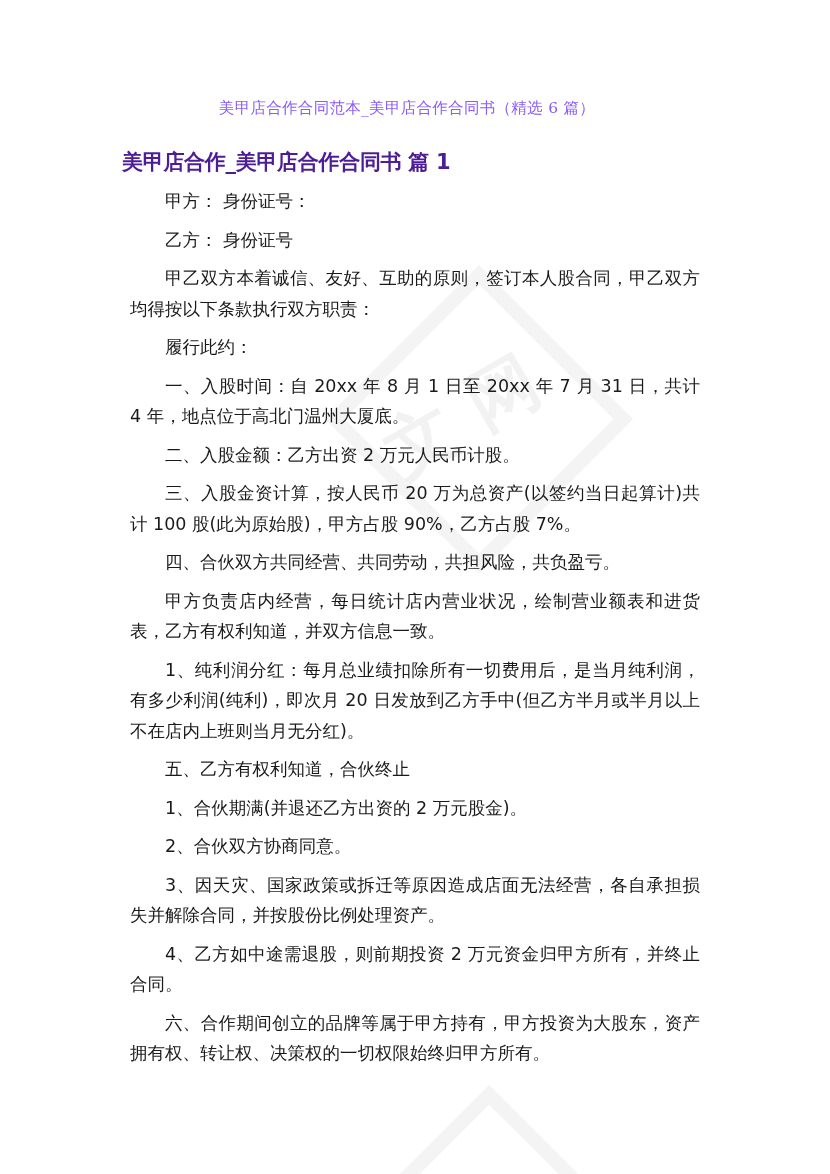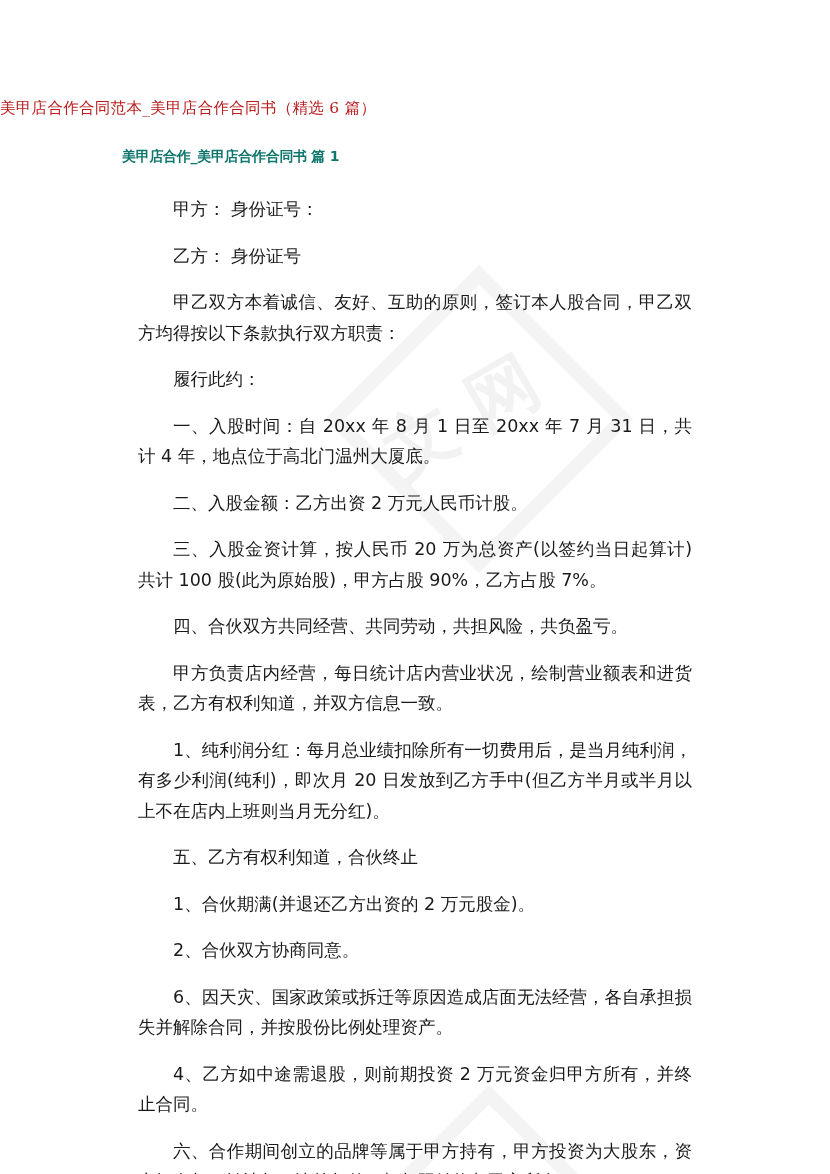--- a/index.html
+++ b/index.html
@@ -18,45 +18,46 @@
   .page {
     position: absolute;
     left: 0; top: 0;
     width: 830px; height: 1174px;
     background: #ffffff;
   }
   .doc-title {
     position: absolute;
     left: 0; right: 16px;
     top: 98px;
+    text-align: center;
     font-family: "DejaVu Serif", "Liberation Serif", serif;
     font-size: 15.5px;
-    color: #b91c1c;
+    color: #8b5cf6;
     letter-spacing: 0.3px;
   }
   .section-heading {
     position: absolute;
     left: 122px;
     top: 148px;
-    font-size: 14px;
+    font-size: 21px;
     font-weight: bold;
-    color: #0f766e;
+    color: #4c1d95;
     letter-spacing: -0.3px;
   }
   .body-text {
     position: absolute;
     left: 122px;
     top: 178px;
     width: 586px;
     font-size: 17.5px;
     line-height: 30.5px;
     color: #1a1a1a;
   }
   .para {
-    margin: 16px;
+    margin: 8px;
     text-indent: 35px;
     text-align: justify;
     text-align-last: left;
   }
   .watermark {
     position: absolute;
     pointer-events: none;
     z-index: 0;
   }
   .wm-diamond {
@@ -98,18 +99,18 @@
       <p class="para">履行此约：</p>
       <p class="para">一、入股时间：自 20xx 年 8 月 1 日至 20xx 年 7 月 31 日，共计 4 年，地点位于高北门温州大厦底。</p>
       <p class="para">二、入股金额：乙方出资 2 万元人民币计股。</p>
       <p class="para">三、入股金资计算，按人民币  20  万为总资产(以签约当日起算计)共计 100 股(此为原始股)，甲方占股 90%，乙方占股 7%。</p>
       <p class="para">四、合伙双方共同经营、共同劳动，共担风险，共负盈亏。</p>
       <p class="para">甲方负责店内经营，每日统计店内营业状况，绘制营业额表和进货表，乙方有权利知道，并双方信息一致。</p>
       <p class="para">1、纯利润分红：每月总业绩扣除所有一切费用后，是当月纯利润，有多少利润(纯利)，即次月 20 日发放到乙方手中(但乙方半月或半月以上不在店内上班则当月无分红)。</p>
       <p class="para">五、乙方有权利知道，合伙终止</p>
       <p class="para">1、合伙期满(并退还乙方出资的 2 万元股金)。</p>
       <p class="para">2、合伙双方协商同意。</p>
-      <p class="para">6、因天灾、国家政策或拆迁等原因造成店面无法经营，各自承担损失并解除合同，并按股份比例处理资产。</p>
+      <p class="para">3、因天灾、国家政策或拆迁等原因造成店面无法经营，各自承担损失并解除合同，并按股份比例处理资产。</p>
       <p class="para">4、乙方如中途需退股，则前期投资 2 万元资金归甲方所有，并终止合同。</p>
       <p class="para">六、合作期间创立的品牌等属于甲方持有，甲方投资为大股东，资产拥有权、转让权、决策权的一切权限始终归甲方所有。</p>
     </div>
   </div>
 </div>
 
 </body></html>

